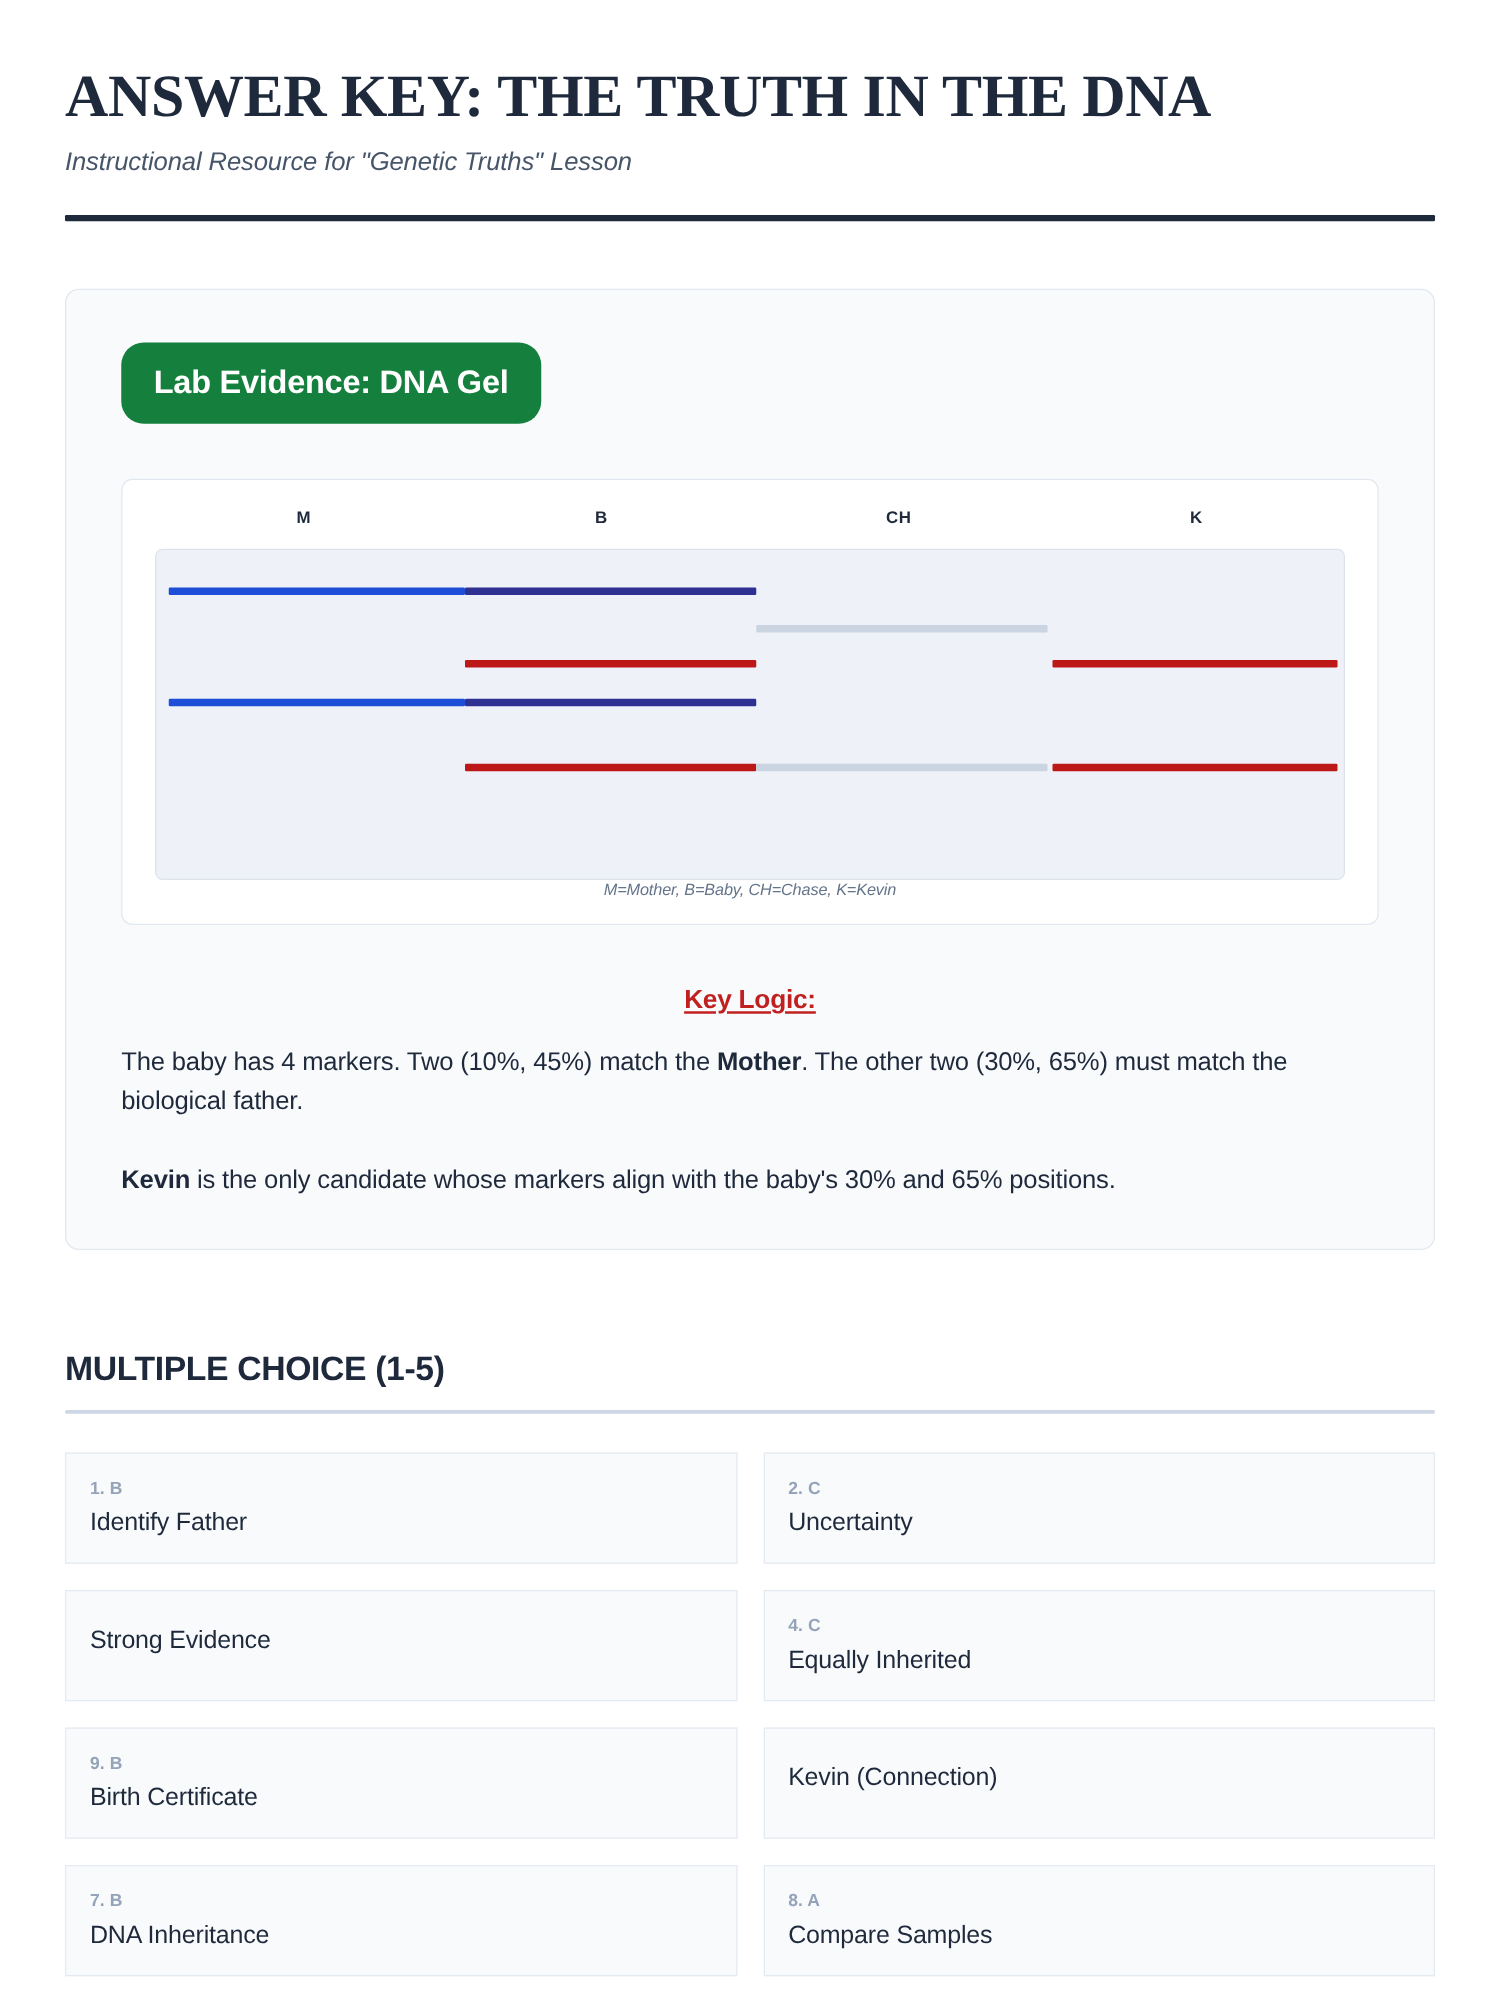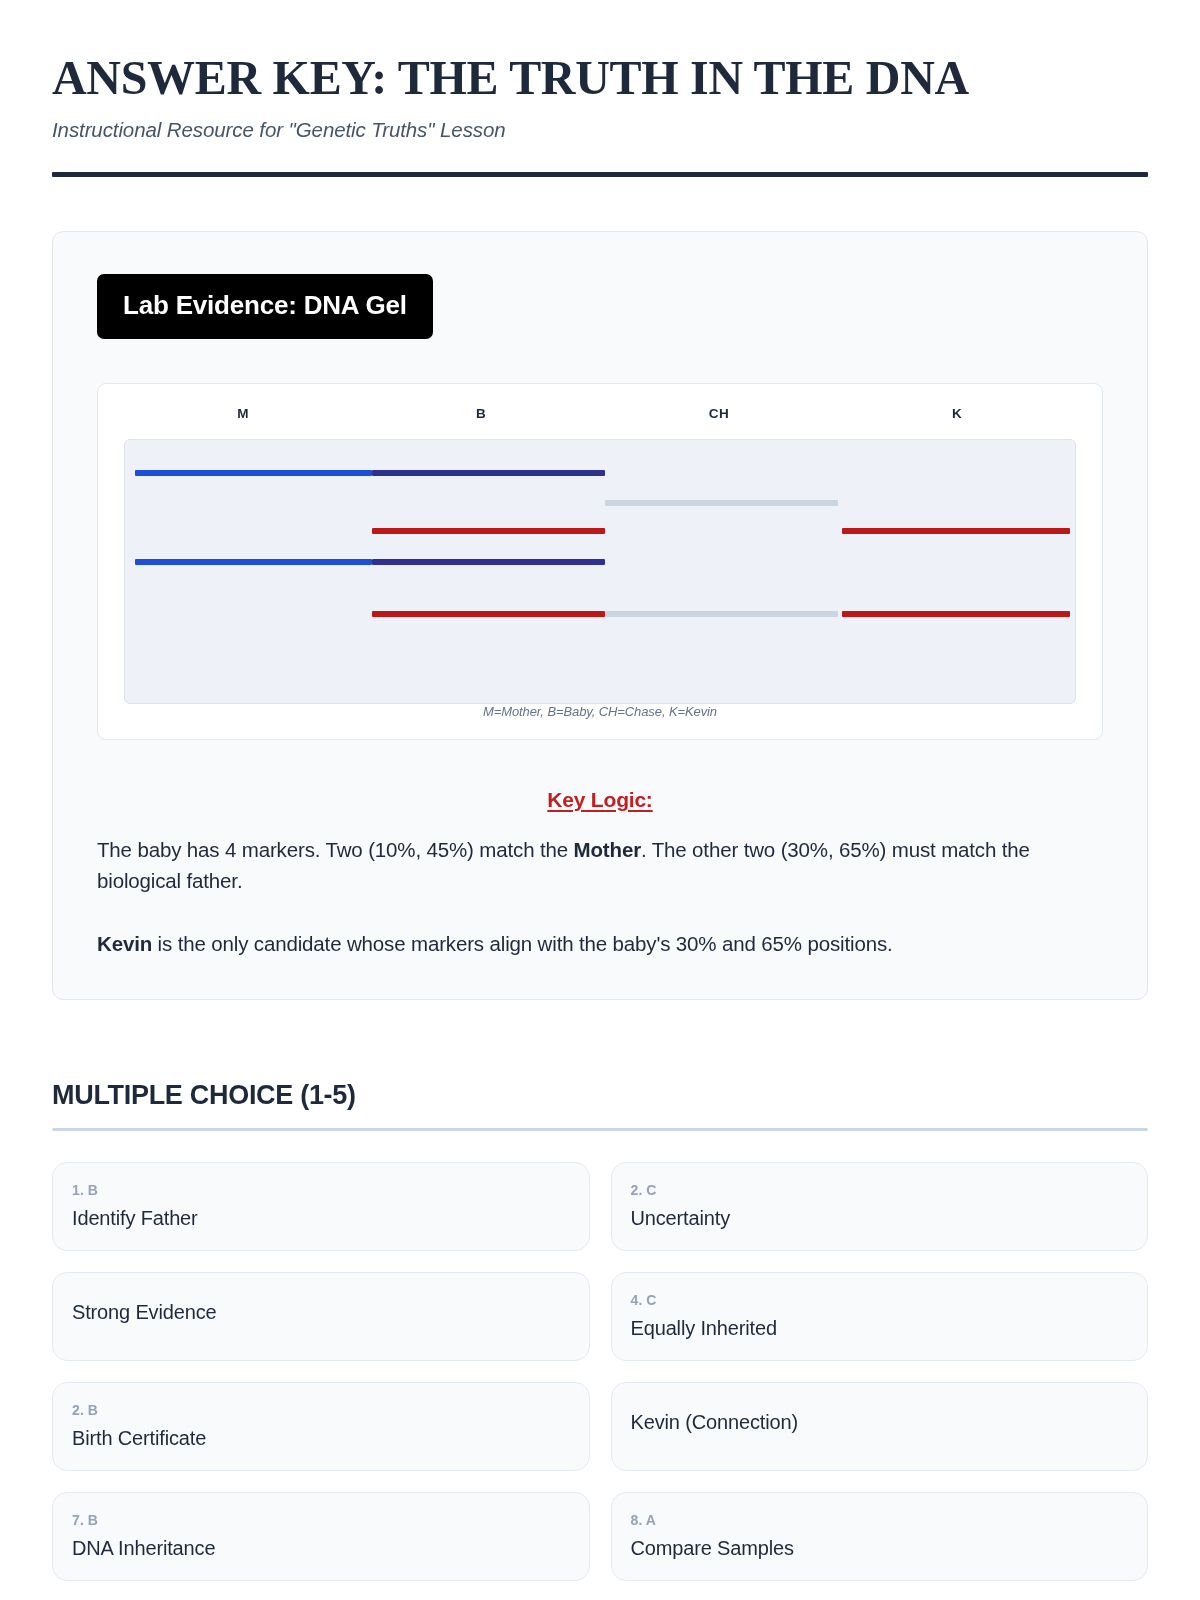--- a/index.html
+++ b/index.html
@@ -54,27 +54,27 @@
   .evidence-card {
     margin-top: 54px;
     background: #f8fafc;
     border: 1px solid #e2e8f0;
     border-radius: 11px;
     padding: 42px 44px 40px 44px;
   }
 
   .badge {
     display: inline-block;
-    background: #000000;
+    background: #15803d;
     color: #ffffff;
     font-size: 26px;
     font-weight: bold;
     letter-spacing: -0.2px;
     padding: 16px 26px 18px 26px;
-    border-radius: 7px;
+    border-radius: 18px;
   }
 
   
   .gel-panel {
     margin-top: 44px;
     background: #ffffff;
     border: 1px solid #e2e8f0;
     border-radius: 9px;
     padding: 22px 26px 20px 26px;
   }
@@ -159,21 +159,21 @@
   .answer-grid {
     margin-top: 31px;
     display: grid;
     grid-template-columns: 1fr 1fr;
     column-gap: 21px;
     row-gap: 21px;
   }
   .answer-card {
     background: #f8fafc;
     border: 1px solid #e4eaf2;
-    border-radius: 15px;
+    border-radius: 0;
     padding: 19px 19px 20px 19px;
     min-height: 79px;
   }
   .answer-num {
     font-size: 14px;
     font-weight: bold;
     color: #94a3b8;
     letter-spacing: 0.1px;
   }
   .answer-text {
@@ -244,21 +244,21 @@
           <div class="answer-text">Uncertainty</div>
         </div>
         <div class="answer-card">
           <div class="answer-text">Strong Evidence</div>
         </div>
         <div class="answer-card">
           <div class="answer-num">4. C</div>
           <div class="answer-text">Equally Inherited</div>
         </div>
         <div class="answer-card">
-          <div class="answer-num">2. B</div>
+          <div class="answer-num">9. B</div>
           <div class="answer-text">Birth Certificate</div>
         </div>
         <div class="answer-card">
           <div class="answer-text">Kevin (Connection)</div>
         </div>
         <div class="answer-card">
           <div class="answer-num">7. B</div>
           <div class="answer-text">DNA Inheritance</div>
         </div>
         <div class="answer-card">

